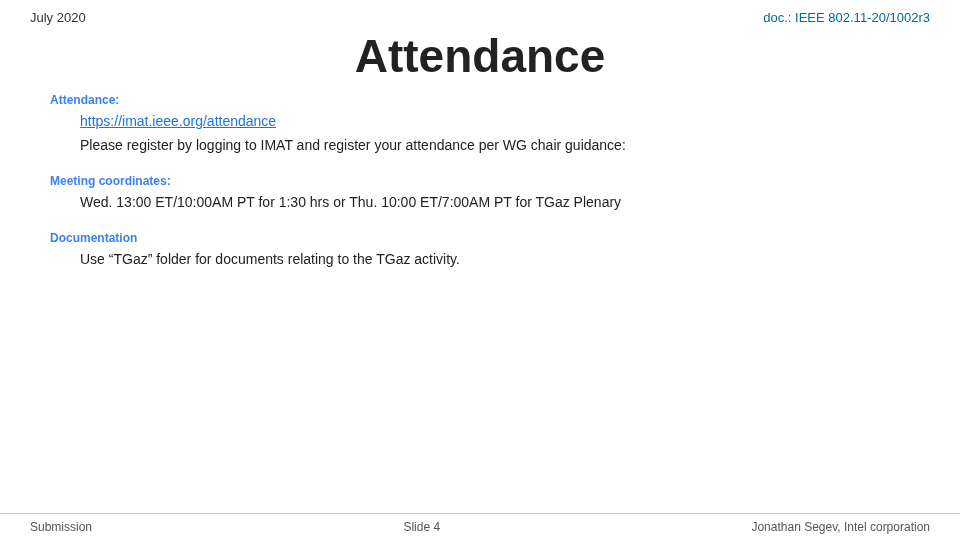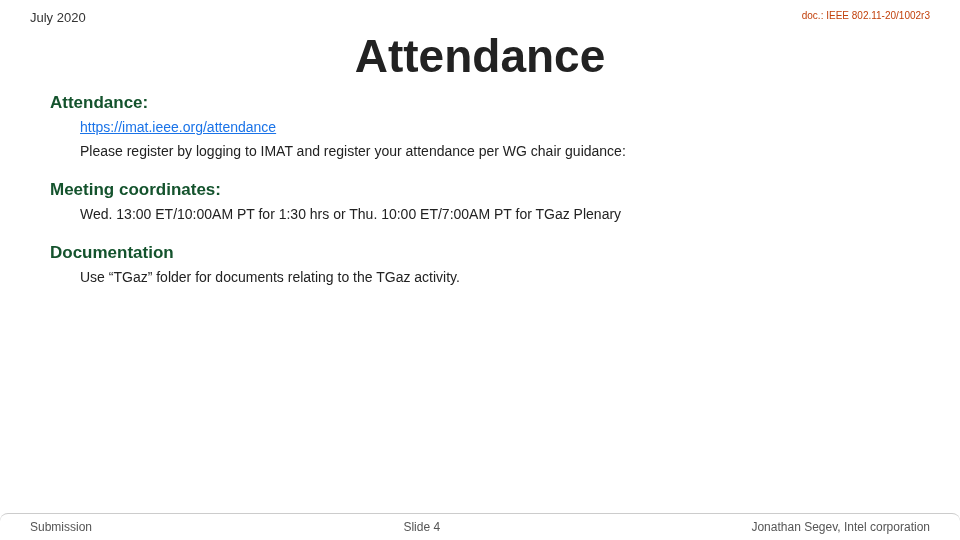--- a/index.html
+++ b/index.html
@@ -1,19 +1,18 @@
 <!DOCTYPE html>
 <html><head>
   <meta charset="utf-8">
   <style>
     * {
       margin: 0;
       padding: 0;
       box-sizing: border-box;
-      border-radius: 8px;
     }
 
     body {
       width: 960px;
       height: 540px;
       background: #ffffff;
       font-family: 'Times New Roman', Times, serif;
       color: #222222;
       overflow: hidden;
       position: relative;
@@ -35,22 +34,22 @@
       padding: 10px 30px 0 30px;
     }
 
     .header-date {
       font-size: 13px;
       color: #333;
       font-family: Arial, sans-serif;
     }
 
     .header-doc {
-      font-size: 10px;
-      color: #c2410c;
+      font-size: 13px;
+      color: #0369a1;
       font-family: Arial, sans-serif;
     }
 
     .title-section {
       text-align: center;
       padding: 4px 0 10px 0;
     }
 
     .slide-title {
       font-size: 46px;
@@ -62,24 +61,24 @@
     .content-area {
       padding: 0 50px;
       flex: 1;
     }
 
     .section {
       margin-bottom: 18px;
     }
 
     .section-heading {
-      font-size: 17px;
+      font-size: 12px;
       font-weight: bold;
       font-family: Arial, sans-serif;
-      color: #14532d;
+      color: #3b82f6;
       margin-bottom: 4px;
     }
 
     .section-body {
       padding-left: 30px;
     }
 
     .section-body p {
       font-size: 14px;
       font-family: Arial, sans-serif;

